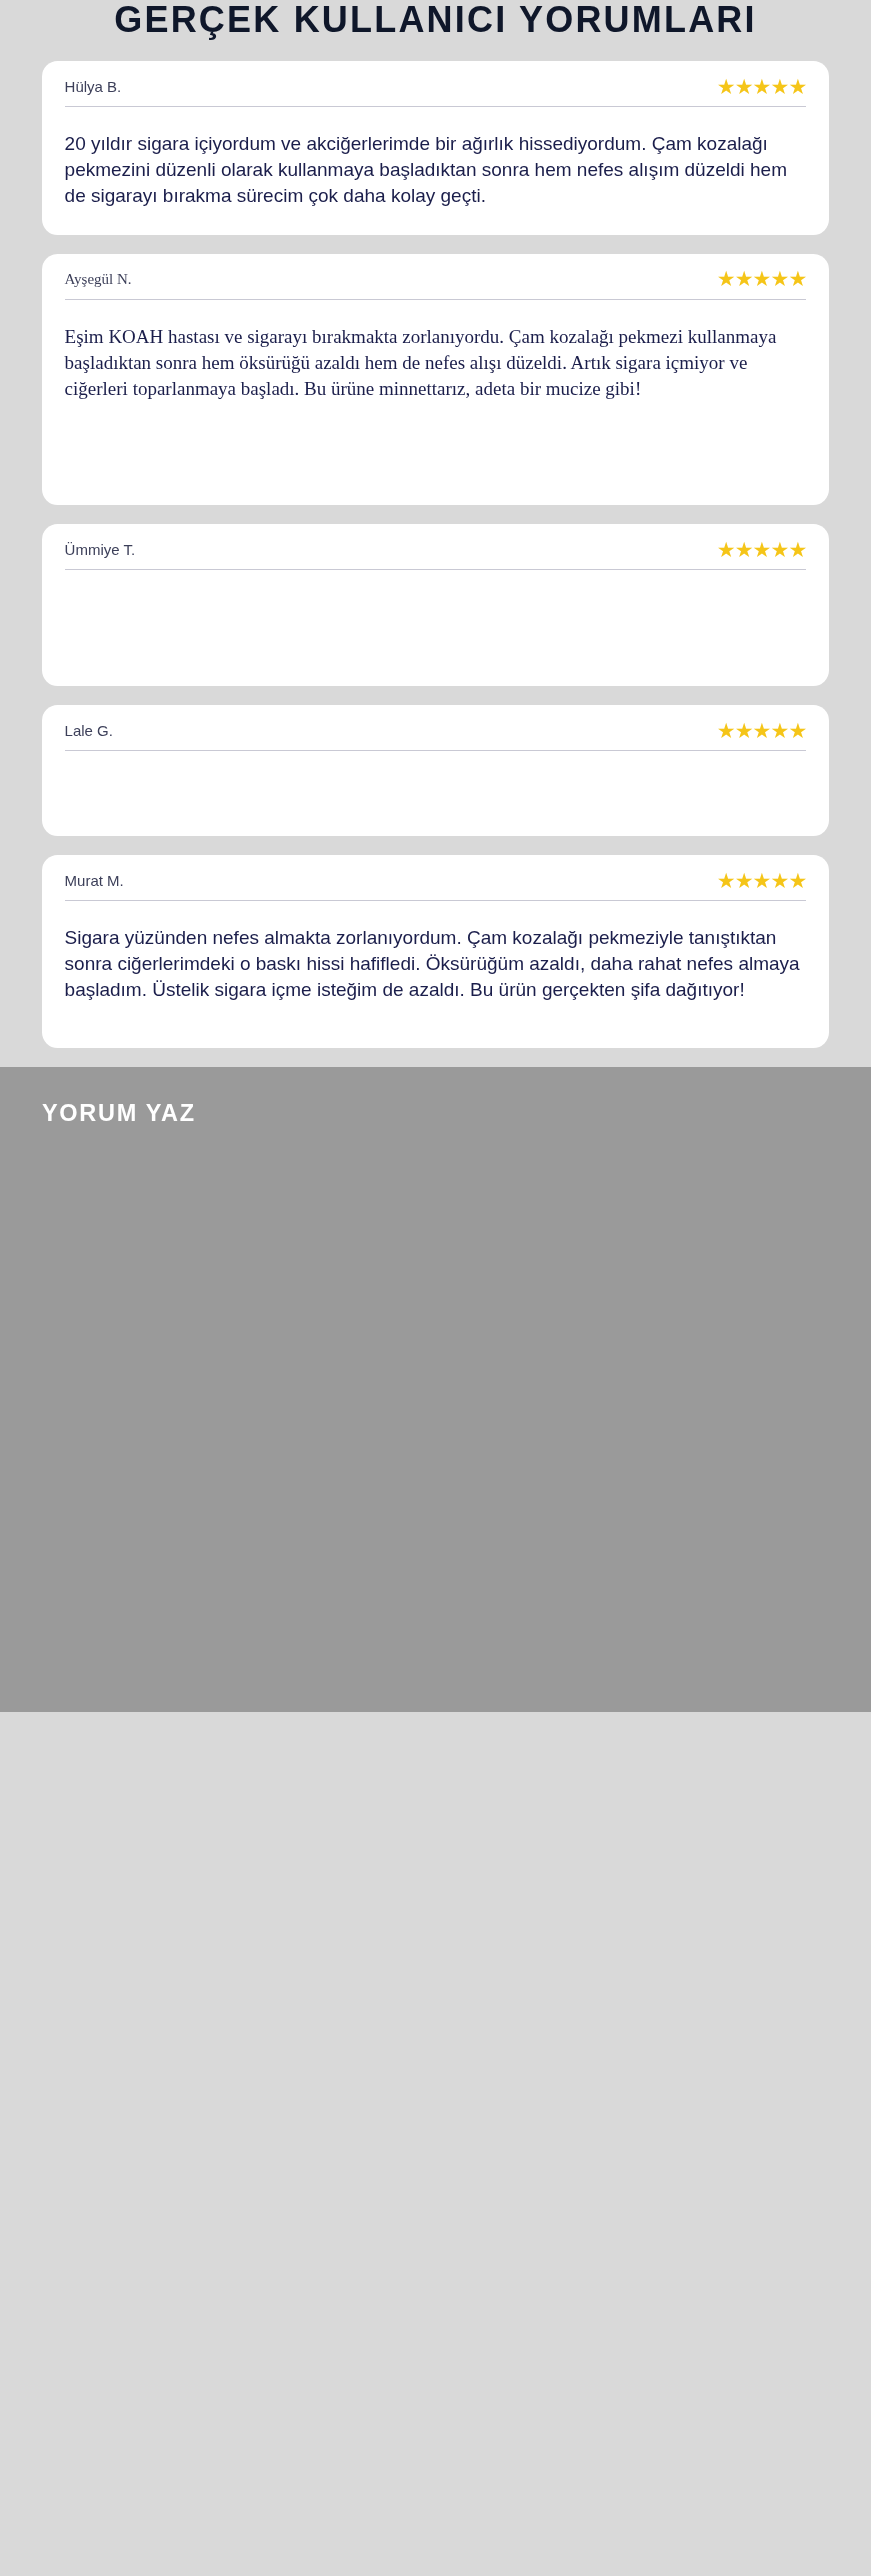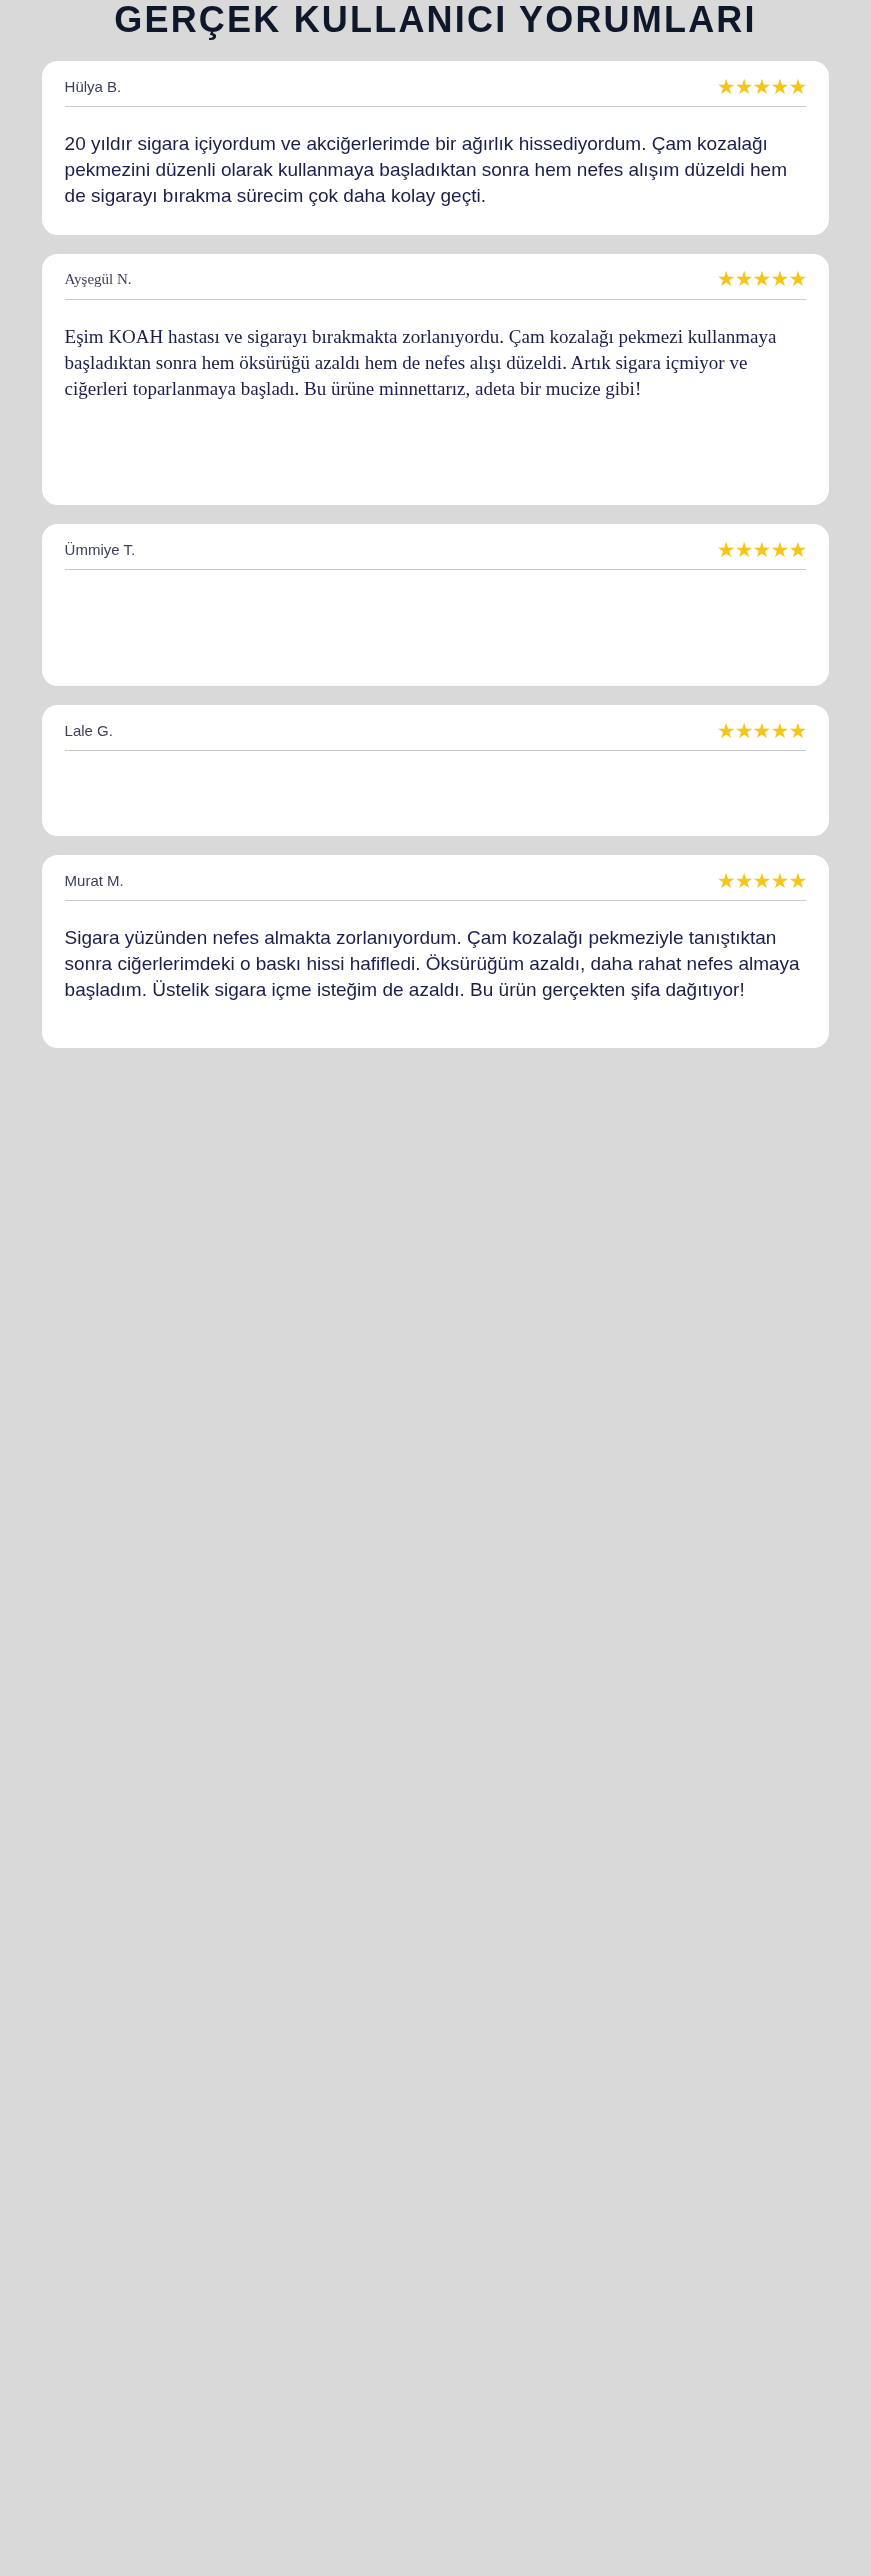--- a/index.html
+++ b/index.html
@@ -156,17 +156,20 @@
     <div class="review-card card-h5">
       <div class="review-head">
         <span class="reviewer-name">Murat M.</span>
         <span class="stars">★★★★★</span>
       </div>
       <div class="review-text">Sigara yüzünden nefes almakta zorlanıyordum. Çam kozalağı pekmeziyle tanıştıktan sonra ciğerlerimdeki o baskı hissi hafifledi. Öksürüğüm azaldı, daha rahat nefes almaya başladım. Üstelik sigara içme isteğim de azaldı. Bu ürün gerçekten şifa dağıtıyor!</div>
     </div>
 
   </div>
 
+  <div class="write-section">
+    <h2 class="write-title">YORUM YAZ</h2>
+  </div>
 
   <div class="bottom-strip"></div>
 
 </div>
 
 
 </body></html>

